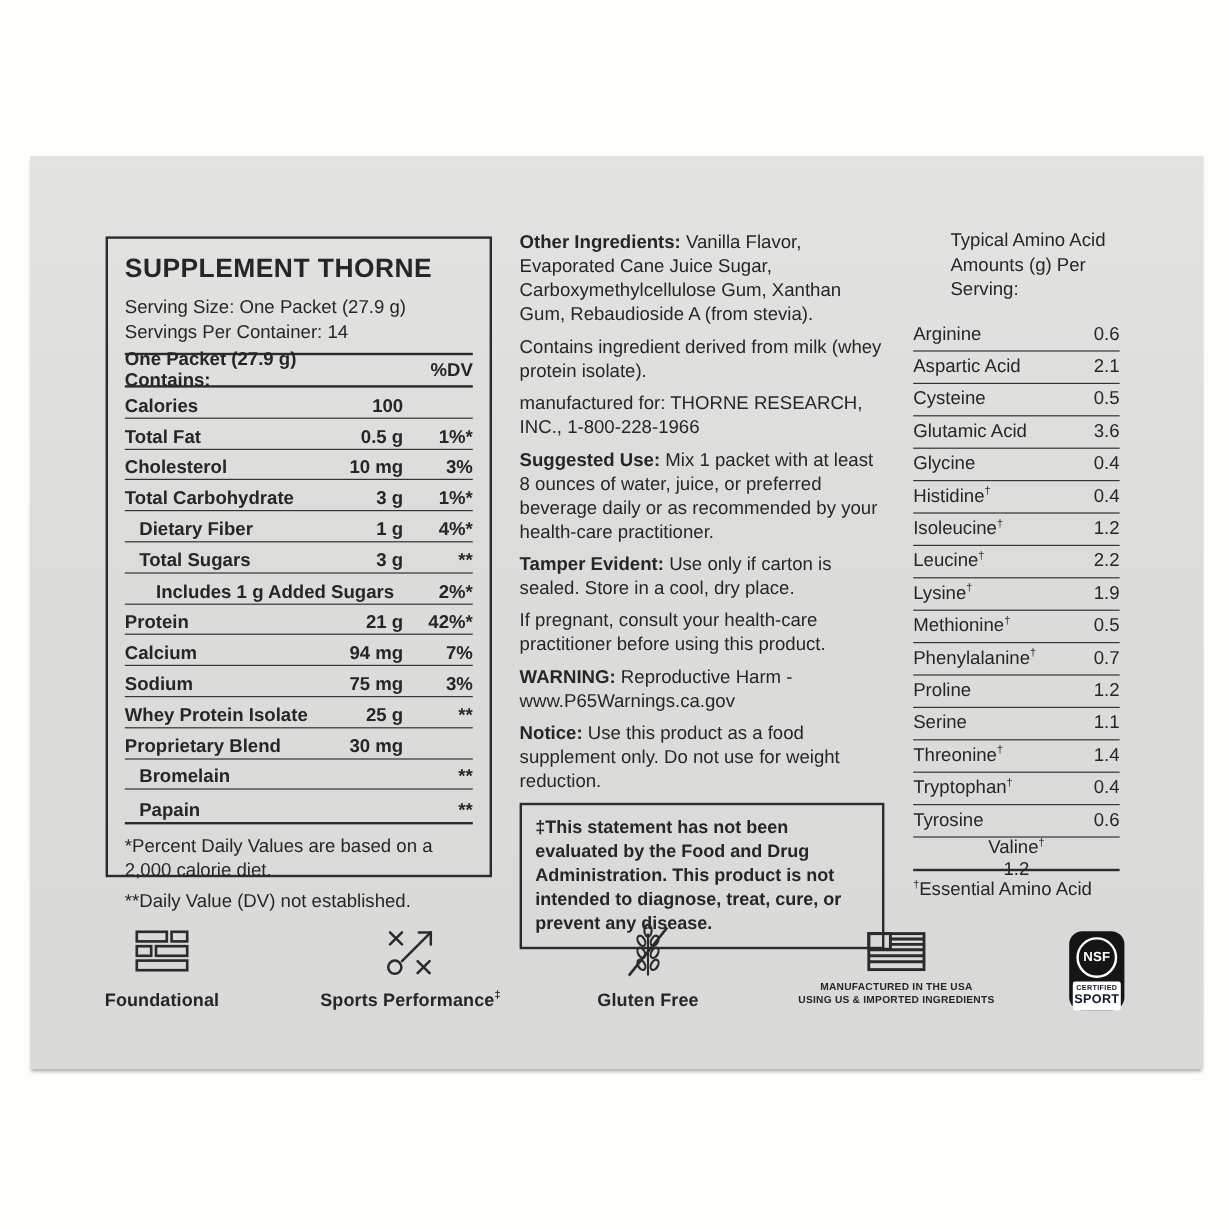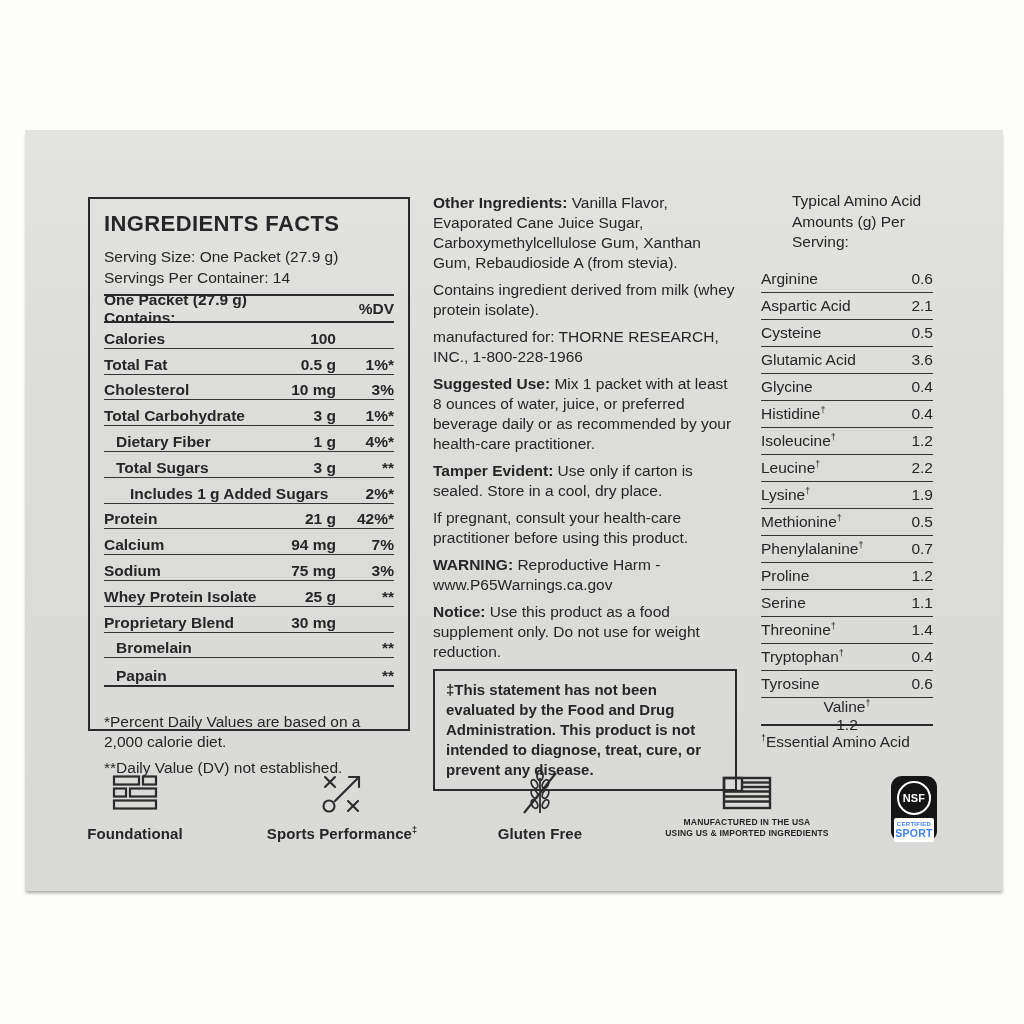--- a/index.html
+++ b/index.html
@@ -27,21 +27,21 @@
   }
   .sf-header .name{flex:1}
   .sf-header .dv{width:58px;text-align:right}
   .sf-row{display:flex;align-items:flex-end;height:24.8px;border-bottom:1px solid #343434;font-size:15.5px;font-weight:bold;}
   .sf-row .name{flex:1;white-space:nowrap}
   .sf-row .amt{width:72px;text-align:right}
   .sf-row .dv{width:58px;text-align:right}
   .sf-row.ind1 .name{padding-left:12px}
   .sf-row.ind2 .name{padding-left:26px}
   #sf-rows .sf-row:last-child{border-bottom:2px solid #2b2b2b;height:27px;}
-  .sf-foot{margin-top:25px;font-size:15.5px;line-height:20px;}
+  .sf-foot{margin-top:9px;font-size:15.5px;line-height:20px;}
   .sf-foot p{margin:0 0 6px 0;}
   
   .mid-col{position:absolute;left:408px;top:63px;width:306px;font-size:15.5px;line-height:20px;}
   .mid-col p{margin:0 0 7px 0;}
   .fda-box{
     margin-top:5px;border:2px solid #2b2b2b;padding:9px 11px;
     font-weight:700;font-size:15px;line-height:20px;width:278px;
   }
   
   .right-col{position:absolute;left:736px;top:61px;width:172px;font-size:15.5px;}
@@ -60,31 +60,31 @@
   .usa-text{font-size:8.5px;font-weight:700;line-height:10.5px;letter-spacing:.2px;margin-top:2px;}
   .nsf{
     position:absolute;left:866px;top:646px;width:46px;height:66px;background:#151515;
     border-radius:11px;box-sizing:border-box;padding:4px 3px 3px 3px;text-align:center;
   }
   .nsf-circle{
     width:30px;height:30px;border:2px solid #fff;border-radius:50%;margin:1px auto 3px auto;
     display:flex;align-items:center;justify-content:center;
     color:#fff;font-weight:700;font-size:11px;letter-spacing:.2px;
   }
-  .nsf-bottom{background:#fff;border-radius:2px;width:40px;height:24px;margin:0 auto;color:#3b82f6;}
+  .nsf-bottom{background:#fff;border-radius:2px;width:40px;height:24px;margin:0 auto;color:#0f172a;}
   .nsf-cert{font-size:6px;font-weight:700;letter-spacing:.3px;padding-top:3px;}
   .nsf-sport{font-size:10.5px;font-weight:700;letter-spacing:.3px;}
 </style>
 </head>
 <body>
 
 <div class="card">
 
   <section class="sf-box">
-    <div class="sf-title">INGREDIENTS FACTS</div>
+    <div class="sf-title">SUPPLEMENT THORNE</div>
     <div class="sf-serv">Serving Size: One Packet (27.9 g)</div>
     <div class="sf-serv">Servings Per Container: 14</div>
     <div class="sf-header">
       <span class="name">One Packet (27.9 g) Contains:</span>
       <span class="dv">%DV</span>
     </div>
     <div id="sf-rows">
         <div class="sf-row ind0">
           <span class="name">Calories</span>
           <span class="amt">100</span>

